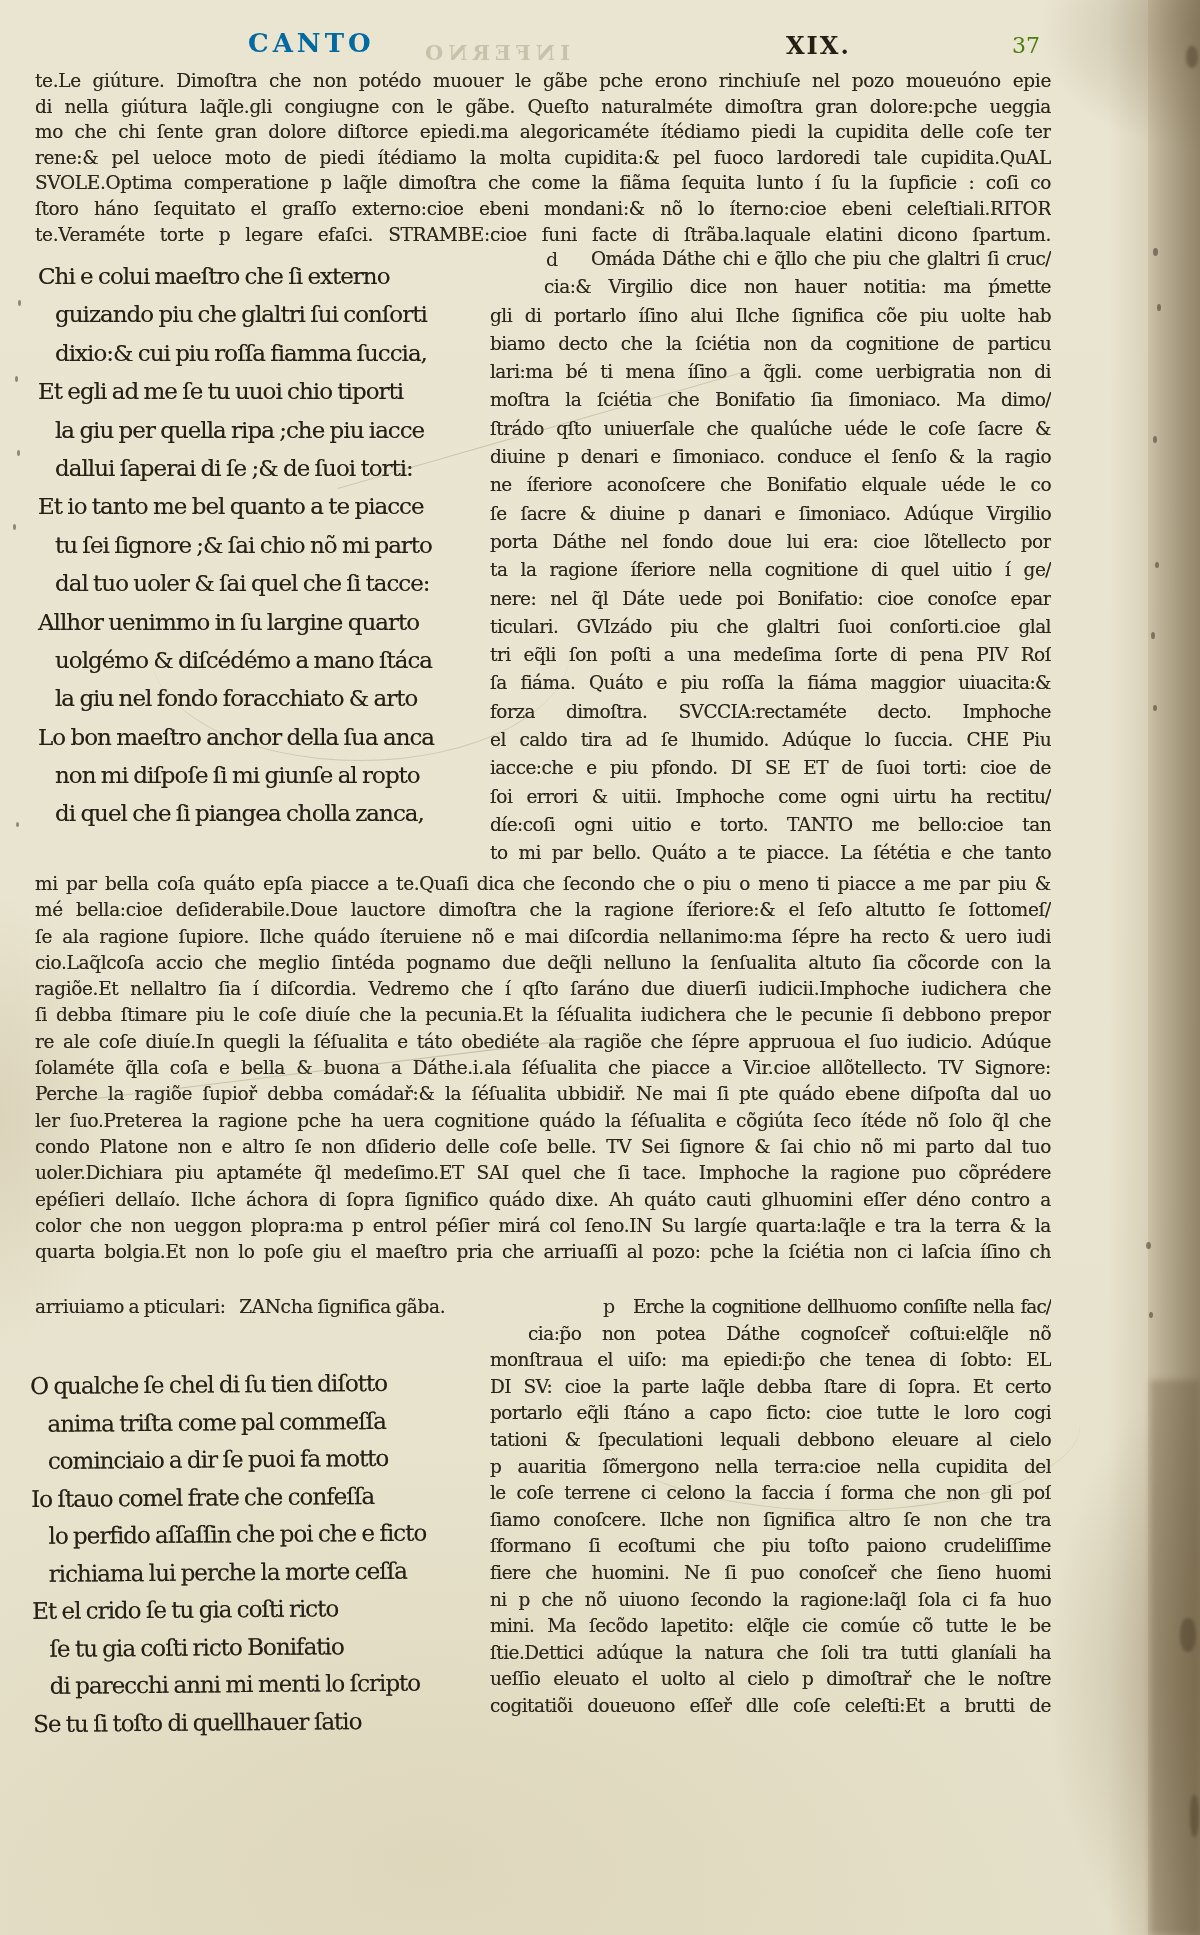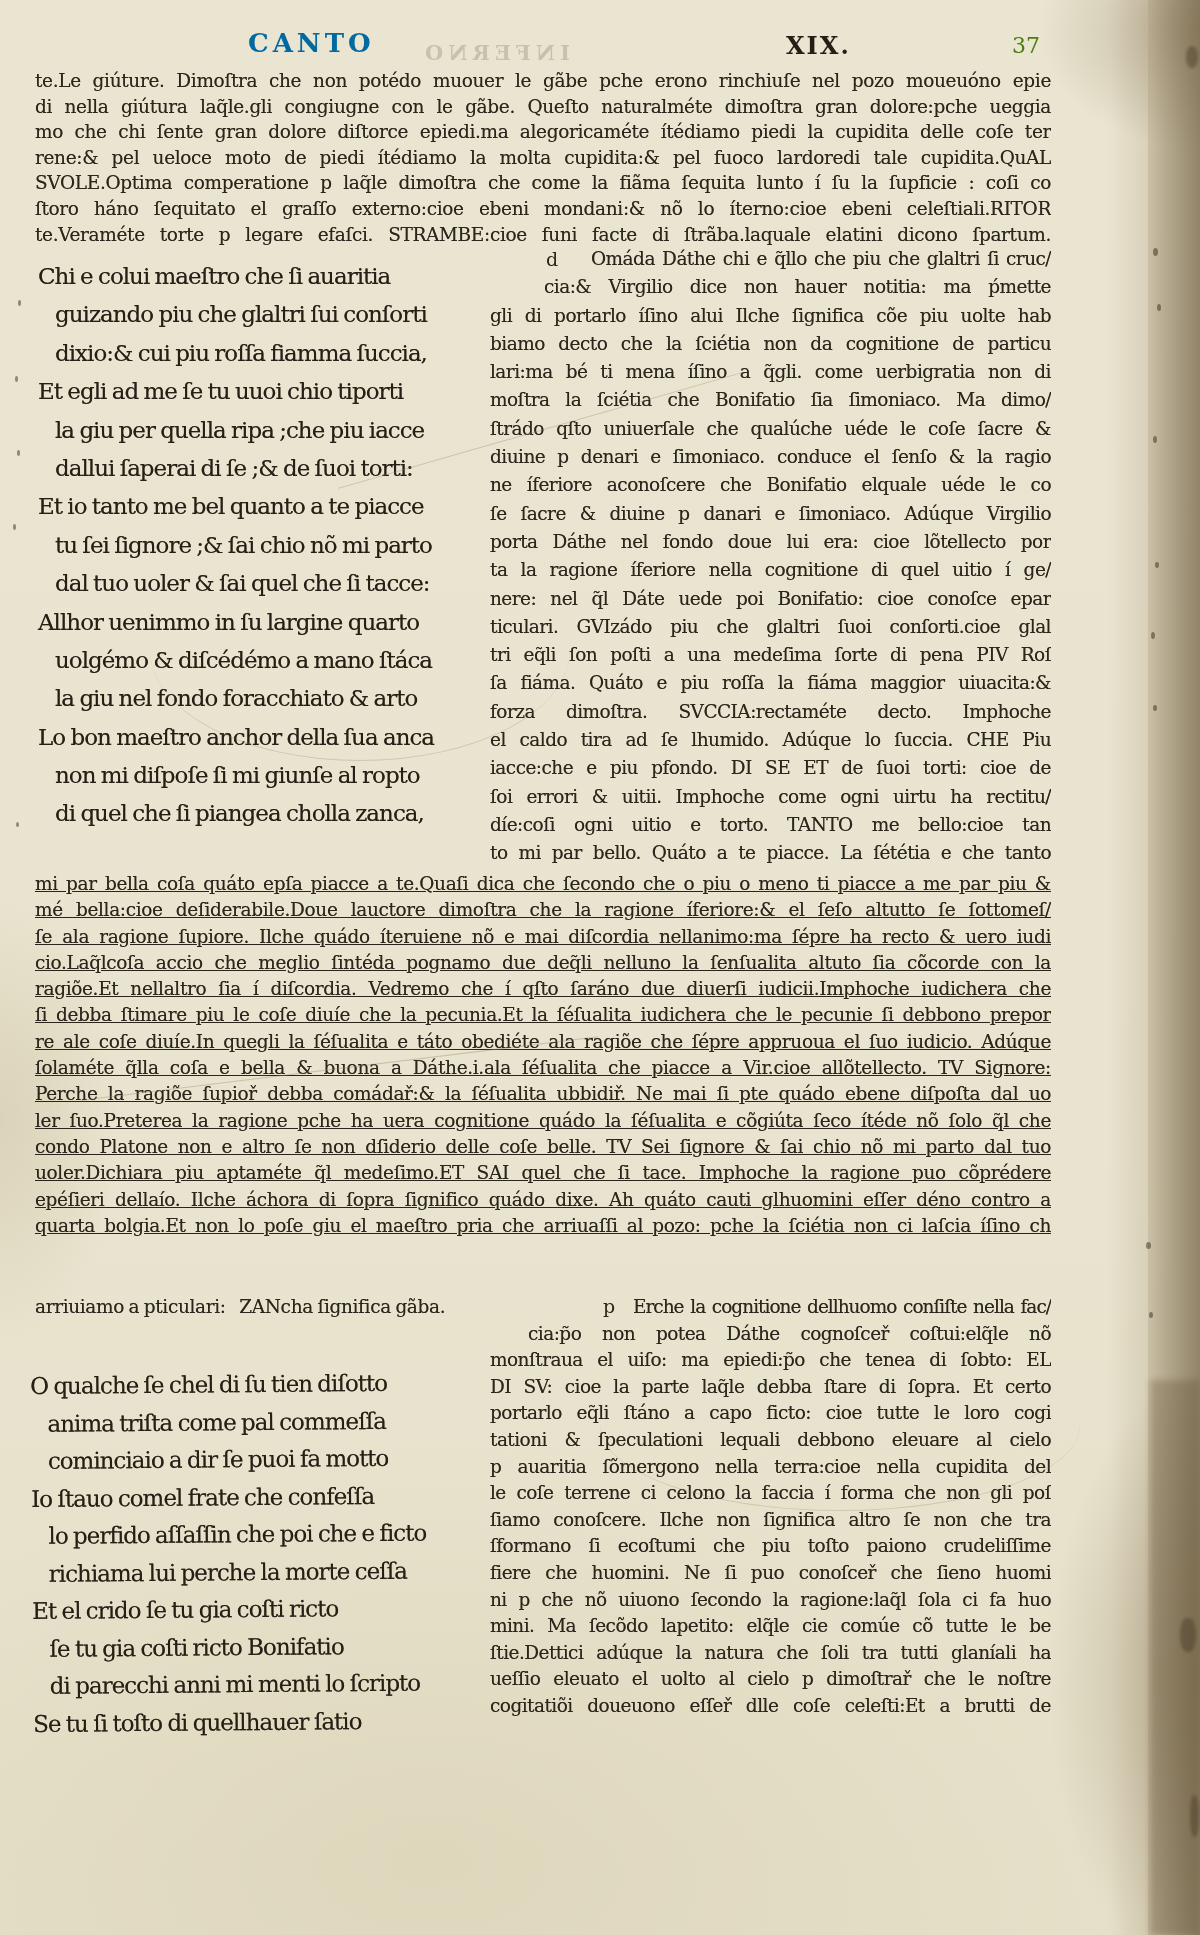--- a/index.html
+++ b/index.html
@@ -23,21 +23,21 @@
   .ghost{left:420px;top:40px;font-size:21px;letter-spacing:5px;color:#837d5e;opacity:.33;
          transform:scaleX(-1);filter:blur(.7px);font-weight:bold;}
   
   .prose .tline{
     text-align:justify;text-align-last:justify;
     overflow:hidden;color:#2b251c;
     text-shadow:0 0 .5px rgba(43,37,28,.55);
   }
   .top{left:35px;top:68px;width:1016px;font-size:18.5px;letter-spacing:-.35px;word-spacing:-1px;}
   .top .tline{height:25.6px;line-height:25.6px;}
-  .middle{left:35px;top:871px;width:1016px;font-size:18.5px;letter-spacing:-.35px;word-spacing:-1px;text-decoration:underline;}
+  .middle{left:35px;top:871px;width:1016px;font-size:18.5px;letter-spacing:-.35px;word-spacing:-1px;}
   .middle .tline{height:26.3px;line-height:26.3px;}
   .comm{width:561px;font-size:18.5px;letter-spacing:-.55px;word-spacing:-1px;}
   .comm1{left:490px;top:245px;}
   .comm1 .tline{height:28.3px;line-height:28.3px;}
   .comm2{left:490px;top:1294px;}
   .comm2 .tline{height:26.6px;line-height:26.6px;}
   .comm1 .commlines .tline:nth-child(1){padding-left:101px;}
   .comm1 .commlines .tline:nth-child(2){padding-left:54px;}
   .comm2 .commlines .tline:nth-child(1){padding-left:143px;letter-spacing:-1px;}
   .comm2 .commlines .tline:nth-child(2){padding-left:38px;}
@@ -79,21 +79,21 @@
       <div class="tline">te.Le giúture. Dimoſtra che non potédo muouer le gãbe pche erono rinchiuſe nel pozo moueuóno epie</div>
       <div class="tline">di nella giútura laq̃le.gli congiugne con le gãbe. Queſto naturalméte dimoſtra gran dolore:pche ueggia</div>
       <div class="tline">mo che chi ſente gran dolore diſtorce epiedi.ma alegoricaméte ítédiamo piedi la cupidita delle coſe ter</div>
       <div class="tline">rene:&amp; pel ueloce moto de piedi ítédiamo la molta cupidita:&amp; pel fuoco lardoredi tale cupidita.QuAL</div>
       <div class="tline">SVOLE.Optima comperatione p laq̃le dimoſtra che come la fiãma ſequita lunto í ſu la ſupficie : coſi co</div>
       <div class="tline">ſtoro háno ſequitato el graſſo externo:cioe ebeni mondani:&amp; nõ lo íterno:cioe ebeni celeſtiali.RITOR</div>
       <div class="tline">te.Veraméte torte p legare efaſci. STRAMBE:cioe funi facte di ſtrãba.laquale elatini dicono ſpartum.</div>
     </section>
 
   <section class="abs poem poem1">
-      <div class="tline">Chi e colui maeſtro che ſi auaritia</div>
+      <div class="tline">Chi e colui maeſtro che ſi externo</div>
       <div class="tline">guizando piu che glaltri ſui conſorti</div>
       <div class="tline">dixio:&amp; cui piu roſſa fiamma ſuccia,</div>
       <div class="tline">Et egli ad me ſe tu uuoi chio tiporti</div>
       <div class="tline">la giu per quella ripa ;che piu iacce</div>
       <div class="tline">dallui ſaperai di ſe ;&amp; de ſuoi torti:</div>
       <div class="tline">Et io tanto me bel quanto a te piacce</div>
       <div class="tline">tu ſei ſignore ;&amp; ſai chio nõ mi parto</div>
       <div class="tline">dal tuo uoler &amp; ſai quel che ſi tacce:</div>
       <div class="tline">Allhor uenimmo in ſu largine quarto</div>
       <div class="tline">uolgémo &amp; diſcédémo a mano ſtáca</div>
@@ -138,20 +138,21 @@
       <div class="tline">cio.Laq̃lcoſa accio che meglio ſintéda pognamo due deq̃li nelluno la ſenſualita altuto ſia cõcorde con la</div>
       <div class="tline">ragiõe.Et nellaltro ſia í diſcordia. Vedremo che í qſto ſaráno due diuerſi iudicii.Imphoche iudichera che</div>
       <div class="tline">ſi debba ſtimare piu le coſe diuíe che la pecunia.Et la ſéſualita iudichera che le pecunie ſi debbono prepor</div>
       <div class="tline">re ale coſe diuíe.In quegli la ſéſualita e táto obediéte ala ragiõe che ſépre appruoua el ſuo iudicio. Adúque</div>
       <div class="tline">ſolaméte q̃lla coſa e bella &amp; buona a Dáthe.i.ala ſéſualita che piacce a Vir.cioe allõtellecto. TV Signore:</div>
       <div class="tline">Perche la ragiõe ſupioř debba comádař:&amp; la ſéſualita ubbidiř. Ne mai ſi pte quádo ebene diſpoſta dal uo</div>
       <div class="tline">ler ſuo.Preterea la ragione pche ha uera cognitione quádo la ſéſualita e cõgiúta ſeco ítéde nõ ſolo q̃l che</div>
       <div class="tline">condo Platone non e altro ſe non dſiderio delle coſe belle. TV Sei ſignore &amp; ſai chio nõ mi parto dal tuo</div>
       <div class="tline">uoler.Dichiara piu aptaméte q̃l medeſimo.ET SAI quel che ſi tace. Imphoche la ragione puo cõprédere</div>
       <div class="tline">epéſieri dellaío. Ilche áchora di ſopra ſignifico quádo dixe. Ah quáto cauti glhuomini eſſer déno contro a</div>
+      <div class="tline">color che non ueggon plopra:ma p entrol péſier mirá col ſeno.IN Su largíe quarta:laq̃le e tra la terra &amp; la</div>
       <div class="tline">quarta bolgia.Et non lo poſe giu el maeſtro pria che arriuaſſi al pozo: pche la ſciétia non ci laſcia íſino ch</div>
     </section>
 
   <div class="abs fragment">arriuiamo a pticulari:   ZANcha ſignifica gãba.</div>
 
   <section class="abs comm comm2 prose">
     <span class="guide">p</span>
     <div class="commlines">
         <div class="tline">Erche la cognitione dellhuomo conſiſte nella fac/</div>
         <div class="tline">cia:p̃o non potea Dáthe cognoſceř coſtui:elq̃le nõ</div>

